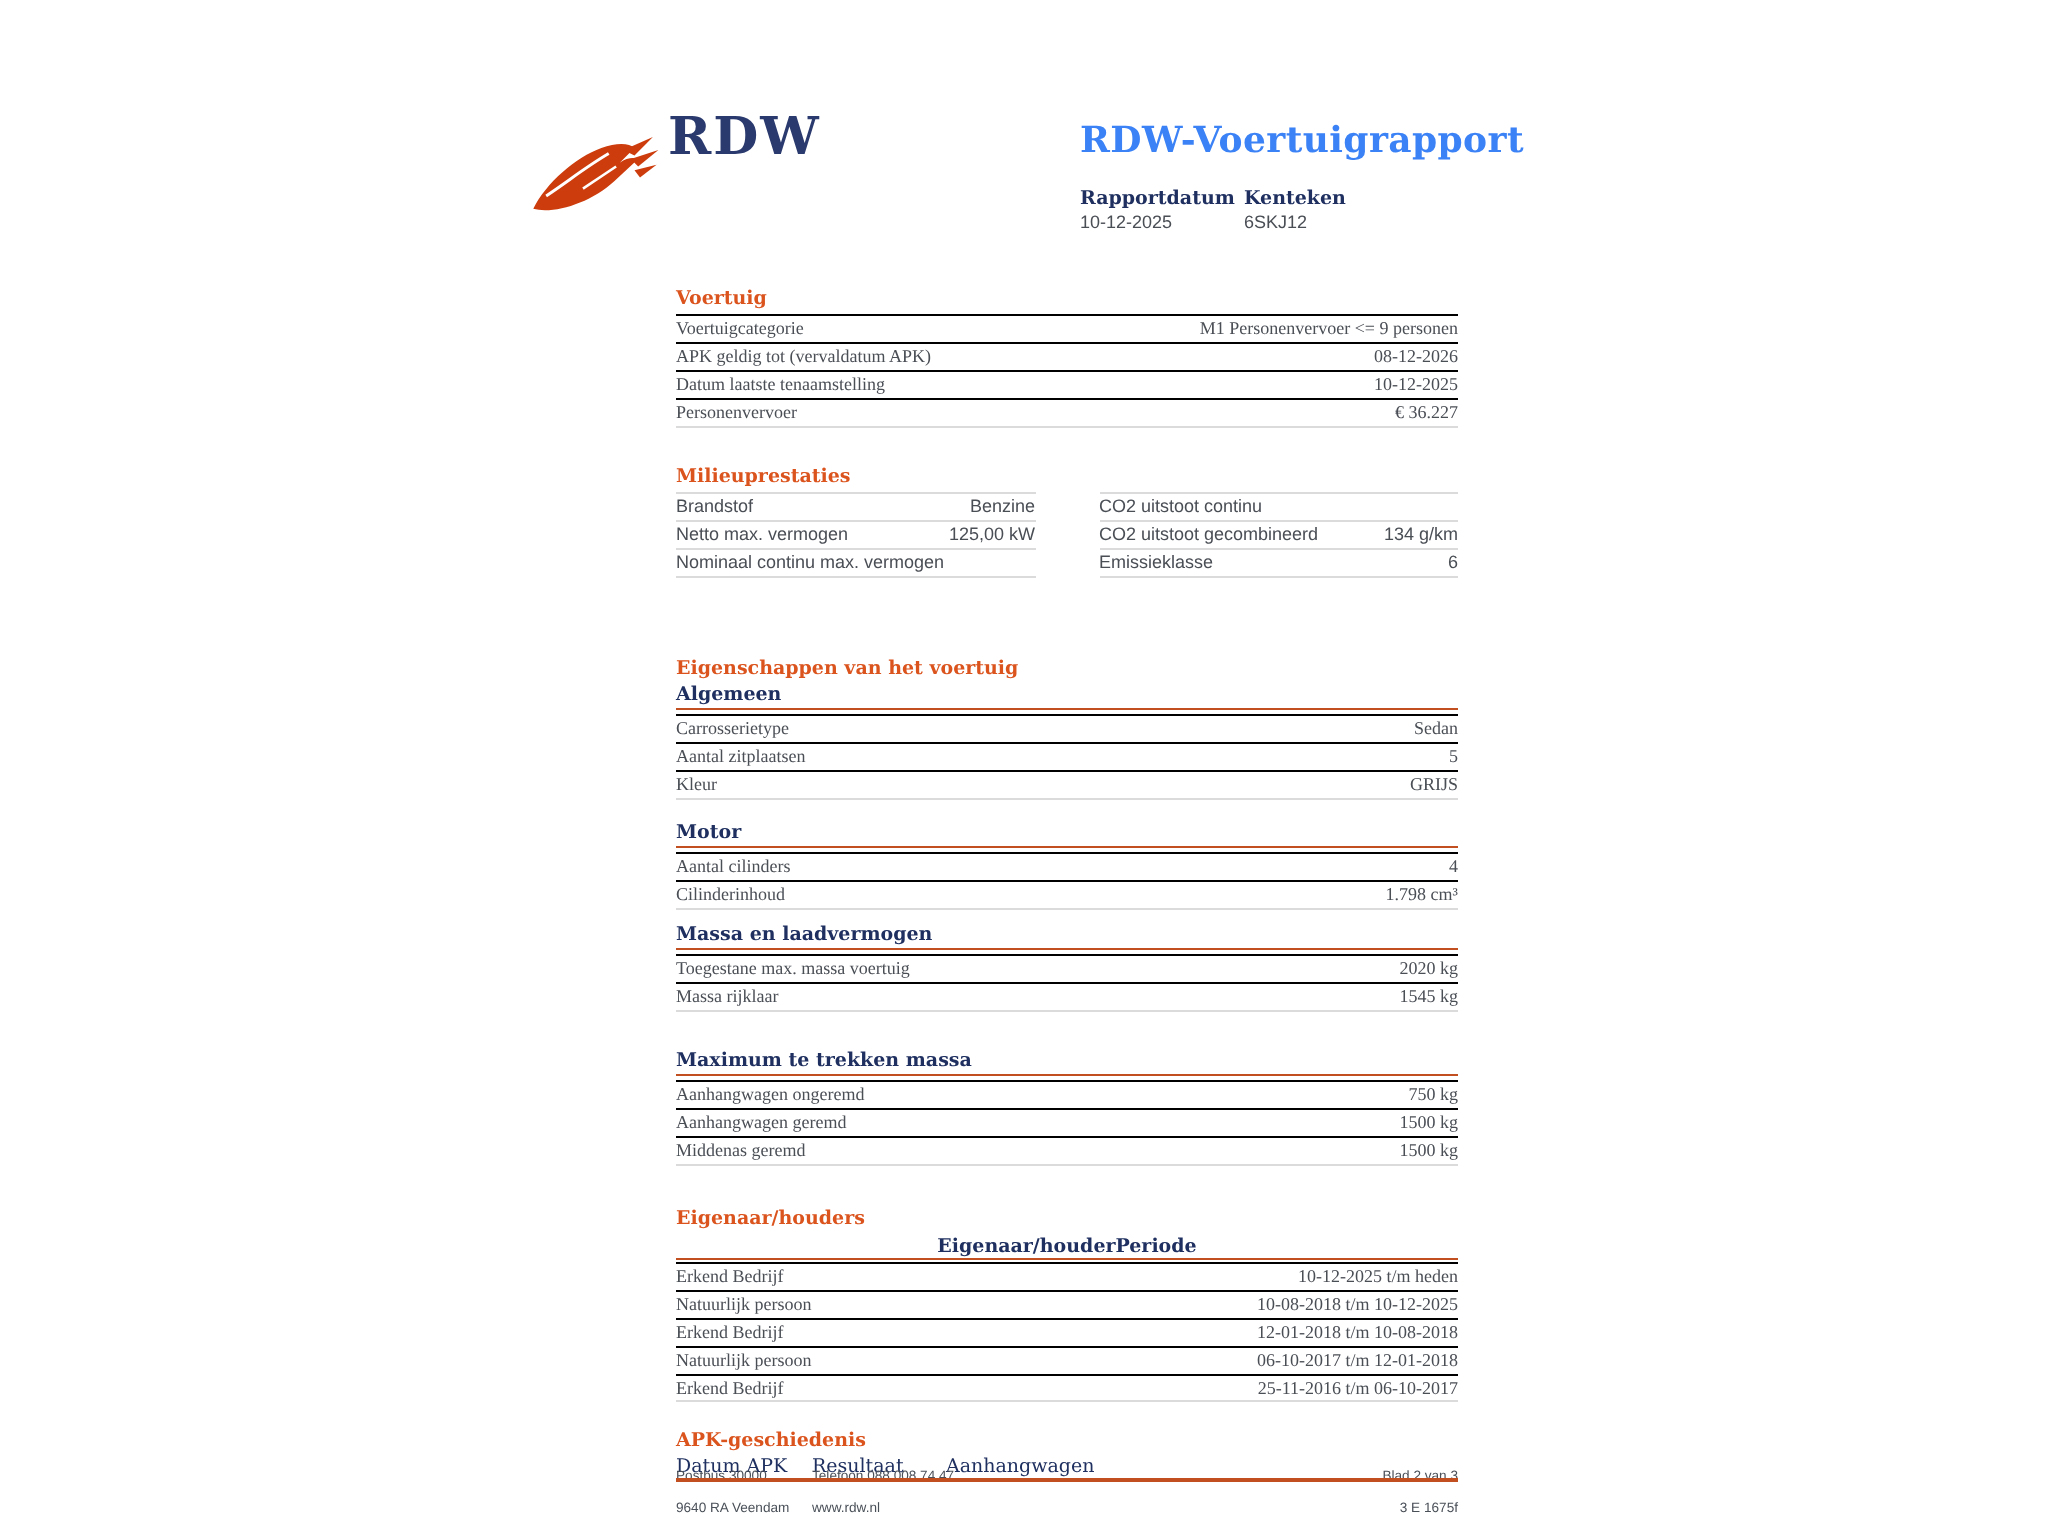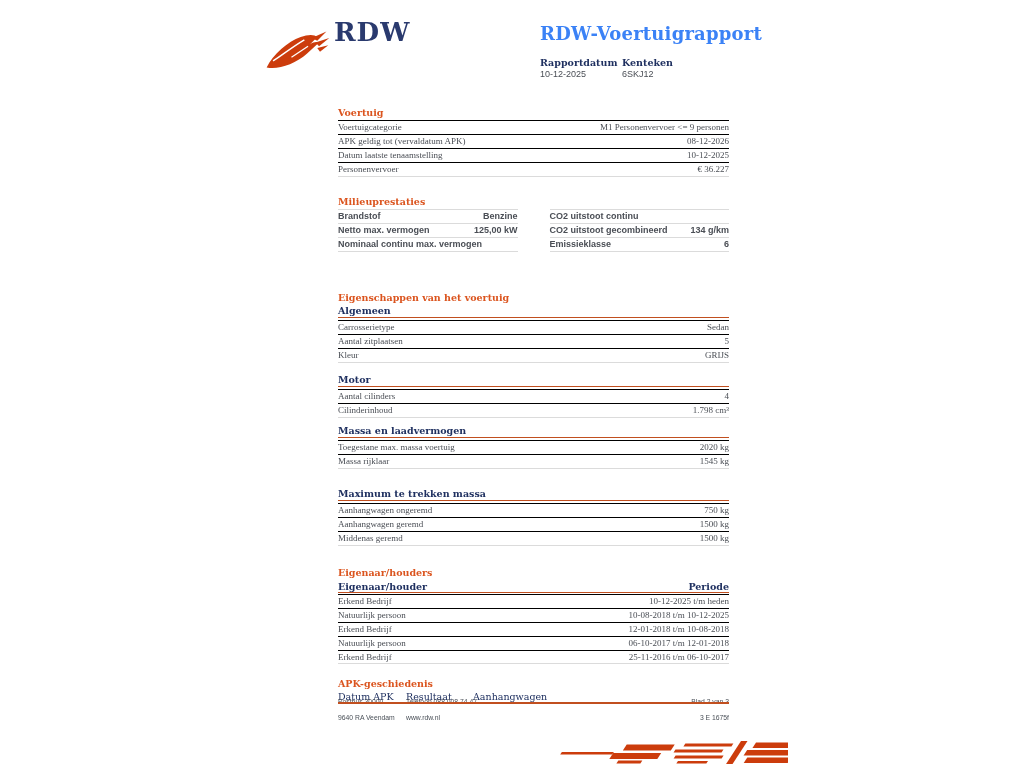--- a/index.html
+++ b/index.html
@@ -1,20 +1,20 @@
 <!DOCTYPE html>
 <html><head>
 <meta charset="utf-8">
 <style>
   html,body{margin:0;padding:0;}
   body{
     width:1024px;height:768px;background:#ffffff;position:relative;
     font-family:"Liberation Sans",sans-serif;color:#4A4E55;overflow:hidden;
   }
-  .abs{position:absolute;}
+  .abs{position:absolute;margin-top:37px;}
 
   
   #logo-text{
     left:334px;top:17px;font-family:"DejaVu Serif",serif;font-weight:bold;
     font-size:26px;color:#2A3A6E;letter-spacing:1px;
   }
   #doc-title{
     left:540px;top:23px;font-family:"DejaVu Serif",serif;font-weight:bold;
     font-size:18px;color:#3b82f6;letter-spacing:.2px;
   }
@@ -34,30 +34,30 @@
   }
   .rows{width:391px;}
   .row{
     display:flex;justify-content:space-between;align-items:center;
     height:12.9px;border-top:1px solid #000000;font-size:9px;color:#4A4E55;font-family:Liberation Serif, serif;
   }
   .rows .row:last-child{border-bottom:1px solid #DBDBDB;}
   .sec{width:391px;left:338px;}
 
   
-  .mrow{display:flex;gap:32px;font-weight:bold;}
+  .mrow{display:flex;gap:32px;}
   .pair{
     flex:1;display:flex;justify-content:space-between;align-items:center;
     height:12.9px;border-top:1px solid #DBDBDB;font-size:9px;
   }
   .mrow:last-child .pair{border-bottom:1px solid #DBDBDB;}
 
   
   .owner-head{
-    display:flex;justify-content:space-between;align-items:center;height:12px;
+    display:flex;justify-content:center;align-items:center;height:12px;
     font-family:"DejaVu Serif",serif;font-weight:bold;font-size:9.5px;color:#1F3060;
     border-bottom:1.5px solid #C14F1F;margin-bottom:1px;
   }
 
   
   .apk-head{display:flex;height:12px;font-family:"DejaVu Serif",serif;font-weight:normal;
     font-size:9.5px;color:#1F3060;}
   .apk-col1{width:68px;}
   .apk-col2{width:67px;}
 

